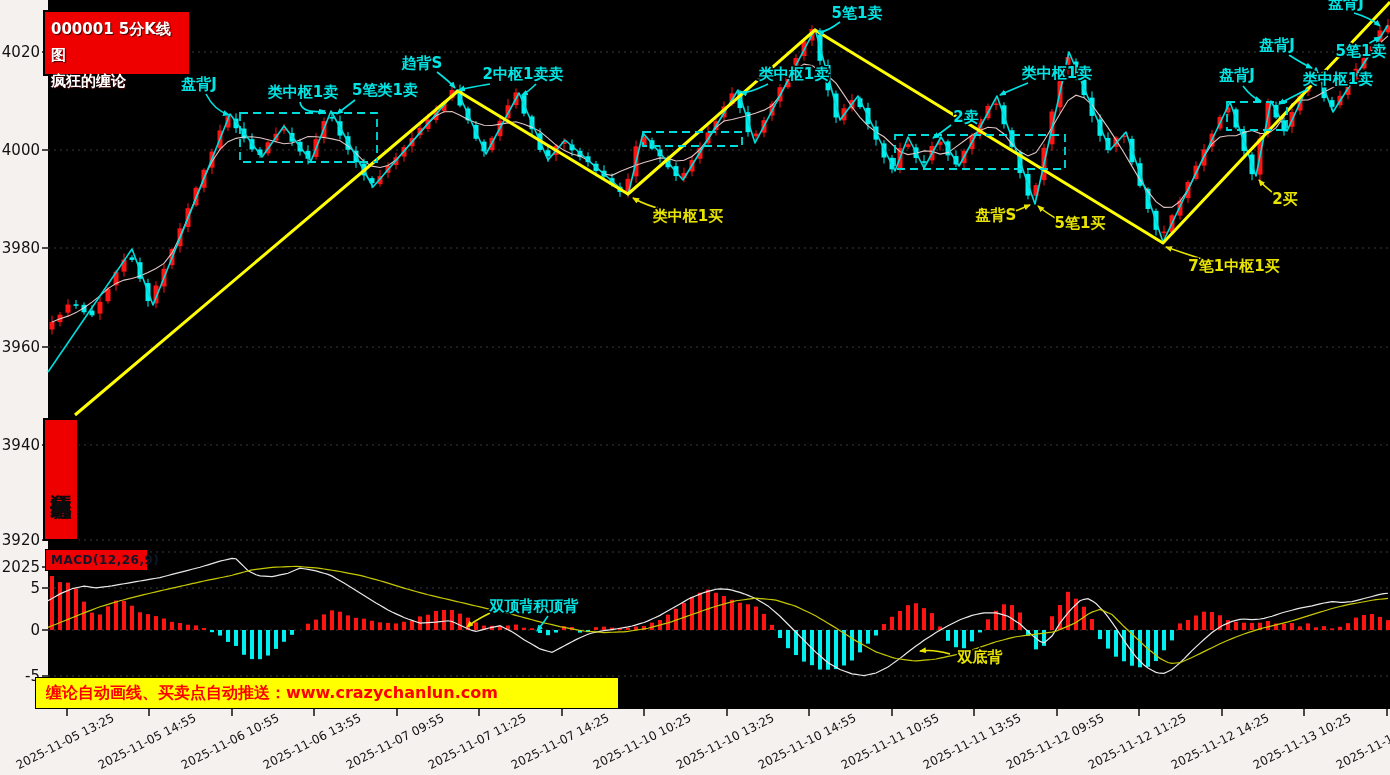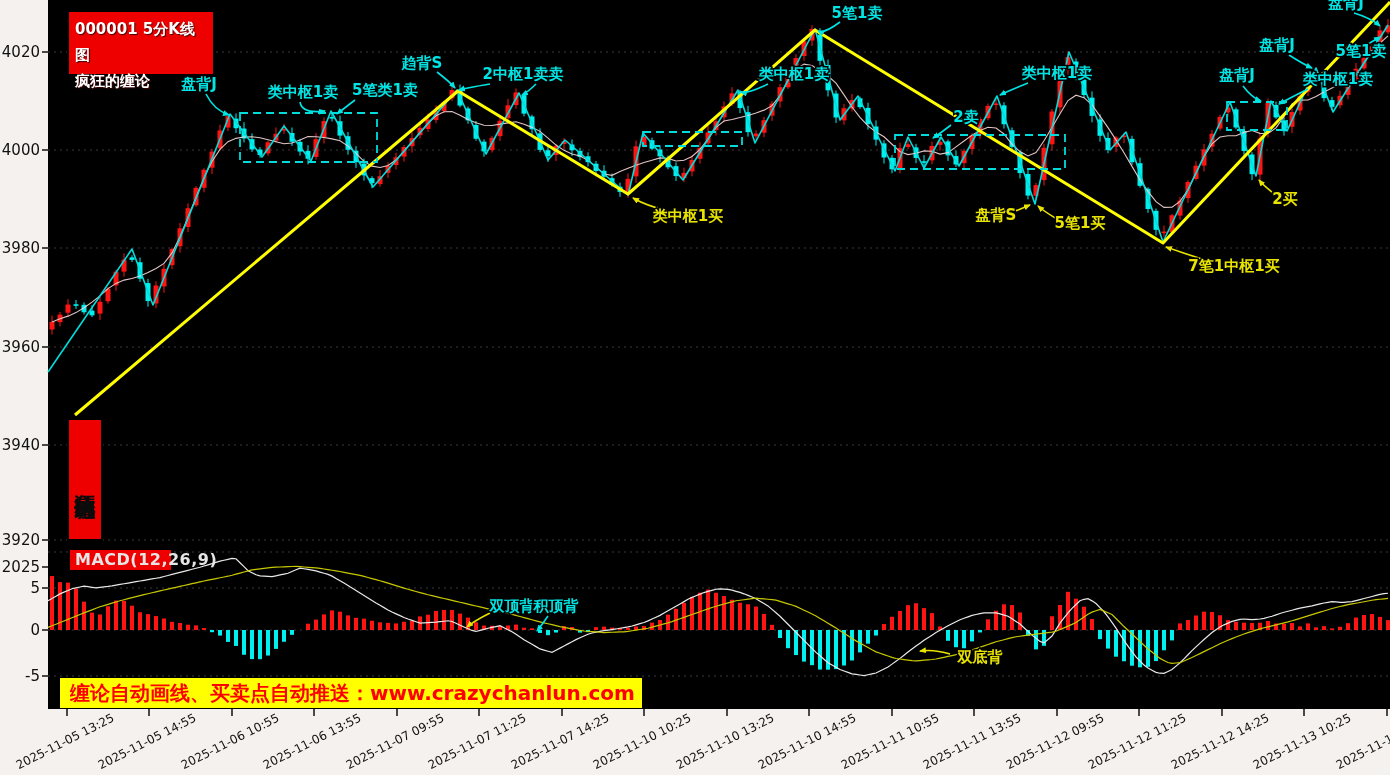--- a/index.html
+++ b/index.html
@@ -1,32 +1,32 @@
 <!DOCTYPE html>
 <html><head>
 <meta charset="utf-8">
 <style>
   html,body{margin:0;padding:0;}
   body{width:1390px;height:775px;overflow:hidden;background:#f5f1ee;
        font-family:"DejaVu Sans","Liberation Sans",sans-serif;position:relative;}
   #stage{position:absolute;left:0;top:0;width:1390px;height:775px;}
   #chart-svg{position:absolute;left:0;top:0;}
-  .overlay{position:absolute;box-sizing:border-box;margin-left:24px;}
+  .overlay{position:absolute;box-sizing:border-box;}
   #title-box{left:43px;top:10px;width:148px;height:66px;background:#ee0000;
     border:2px solid #000;color:#fff;font-size:15px;font-weight:bold;
     padding:4px 6px;line-height:26px;text-shadow:1px 1px 1px #400;}
   #watermark{left:43px;top:418px;width:36px;height:123px;background:#ee0000;
     border:2px solid #000;color:#0c0c0c;font-size:21px;font-weight:bold;
     writing-mode:vertical-rl;text-orientation:upright;text-align:center;
     letter-spacing:1px;line-height:32px;}
   #macd-box{left:45px;top:549px;width:103px;height:22px;background:#ee0000;
-    border:1px solid #000;color:#e5e5e5;font-size:16px;font-weight:bold;
+    border:1px solid #000;color:#0f172a;font-size:12px;font-weight:bold;
     line-height:20px;padding-left:5px;letter-spacing:0.5px;}
   #banner{left:35px;top:677px;width:584px;height:32px;background:#ffff00;
-    border:1px solid #000;color:#ff0000;font-size:20px;font-weight:bold;
+    border:1px solid #000;color:#ff0000;font-size:16px;font-weight:bold;
     line-height:30px;padding-left:10px;white-space:nowrap;overflow:hidden;}
 </style>
 </head>
 <body>
 
 <div id="stage">
   <svg id="chart-svg" width="1390" height="775" viewBox="0 0 1390 775">
       <rect x="48" y="0" width="1342" height="709" fill="#000000"></rect>
       <g stroke="#3b3b3b" stroke-width="1" stroke-dasharray="2 4">
         <line x1="48" y1="52" x2="1390" y2="52"></line>

